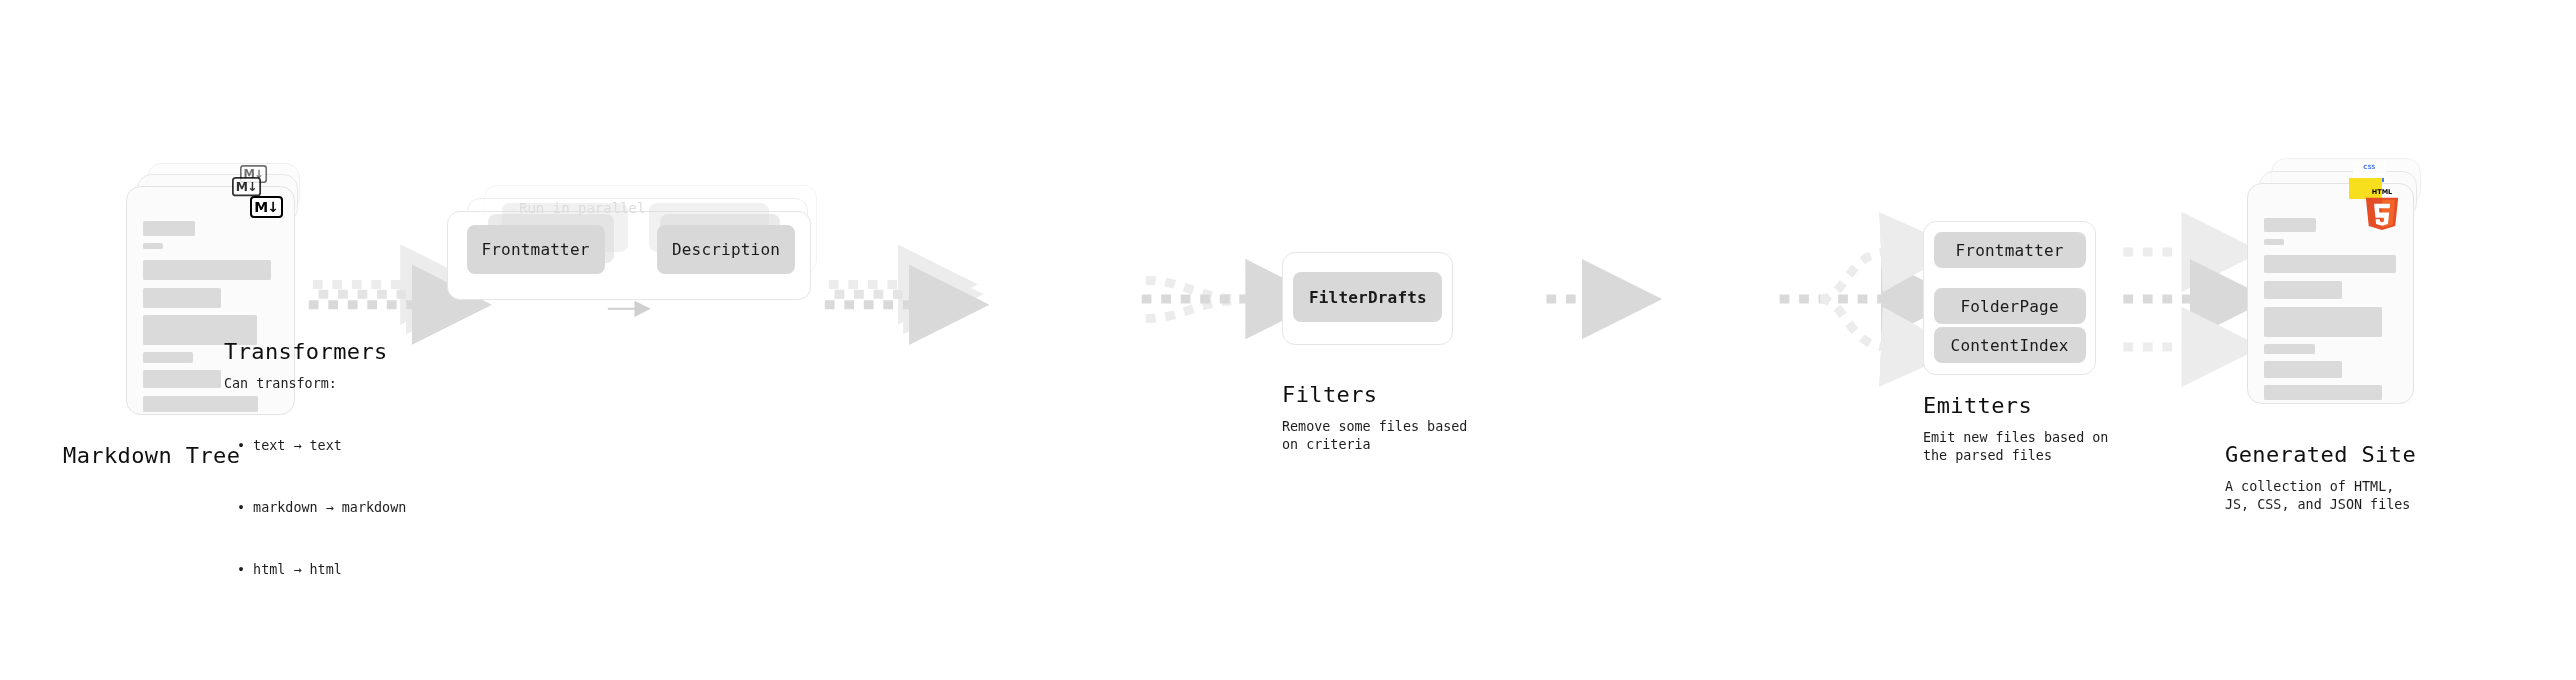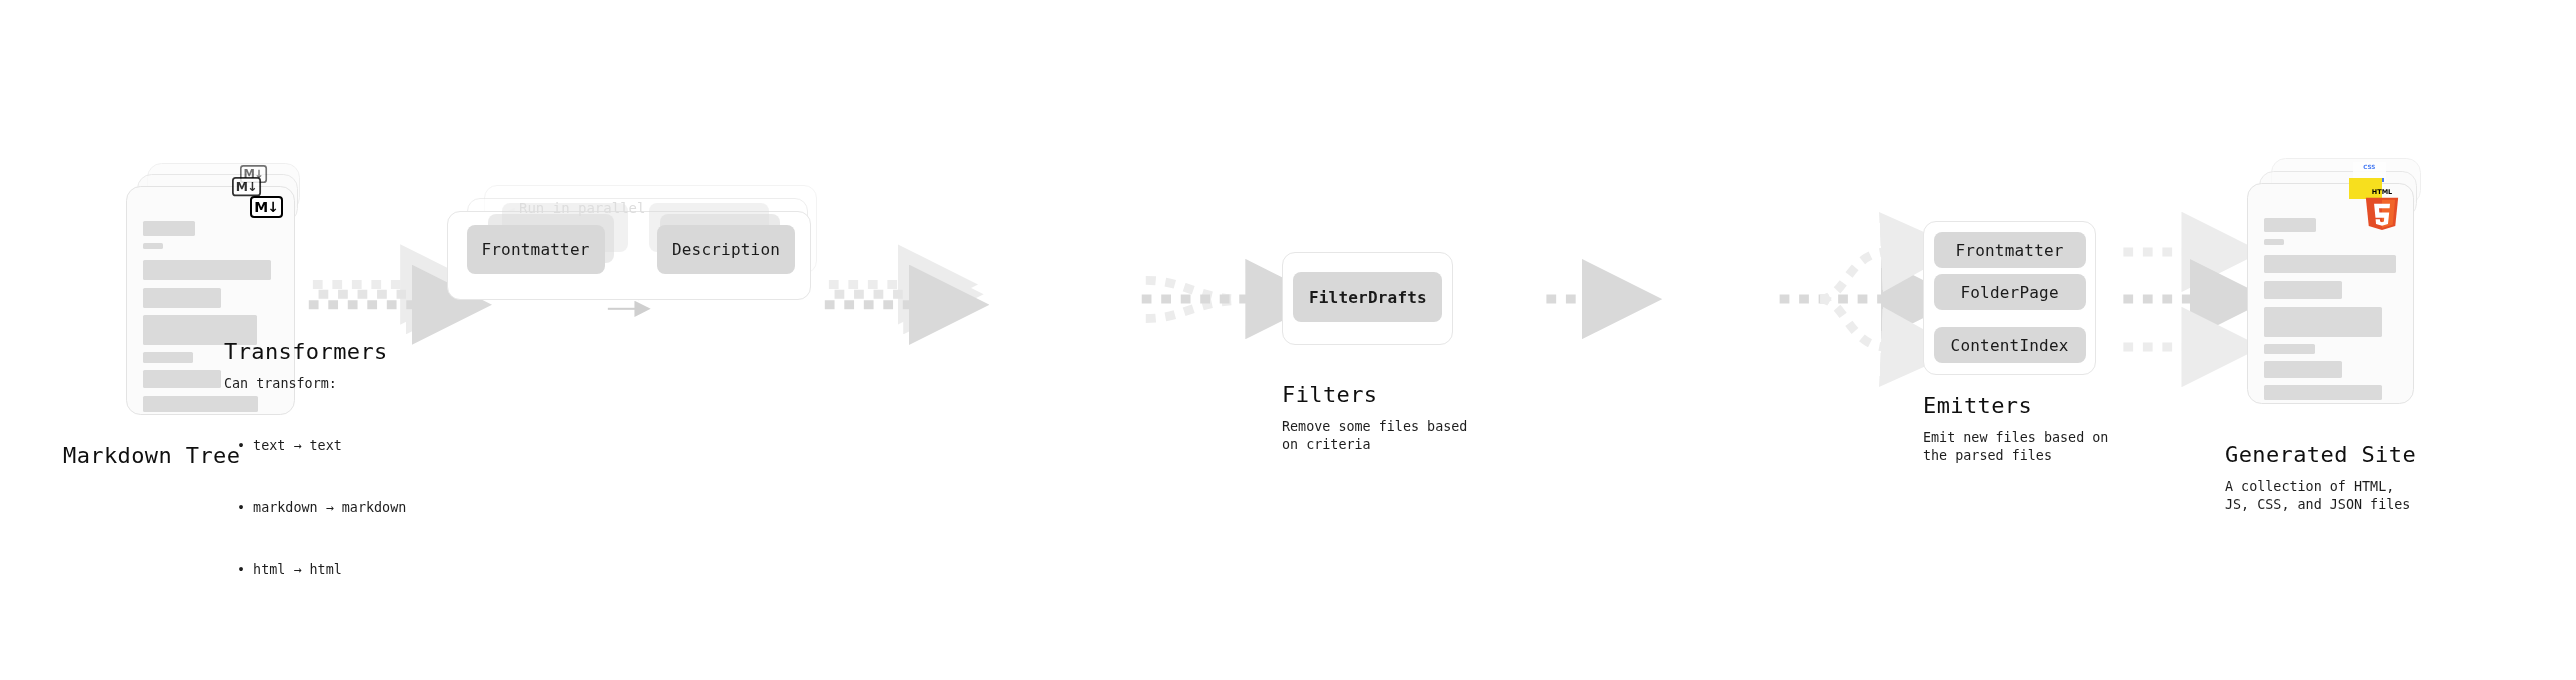--- a/index.html
+++ b/index.html
@@ -301,21 +301,21 @@
 on criteria</div>
   </div>
 
 
   <div class="node" style="left:1923px; top:221px;">
     <div style="position:relative; width:187px; height:163px;">
       <div class="groupbox" style="left:0px; top:0px; width:173px; height:154px;"></div>
       <div class="pill" style="left:10.6px; top:11.4px; width:152px; height:36px;">
         <span>Frontmatter</span>
       </div>
-      <div class="pill" style="left:10.6px; top:53px; width:152px; height:36px;">
+      <div class="pill" style="left:10.6px; top:67px; width:152px; height:36px;">
         <span>FolderPage</span>
       </div>
       <div class="pill" style="left:10.6px; top:106px; width:152px; height:36px;">
         <span>ContentIndex</span>
       </div>
     </div>
     <div class="title" style="left:0px; top:172px;">Emitters</div>
     <div class="sub" style="left:0px; top:208px;">Emit new files based on
 the parsed files</div>
   </div>

